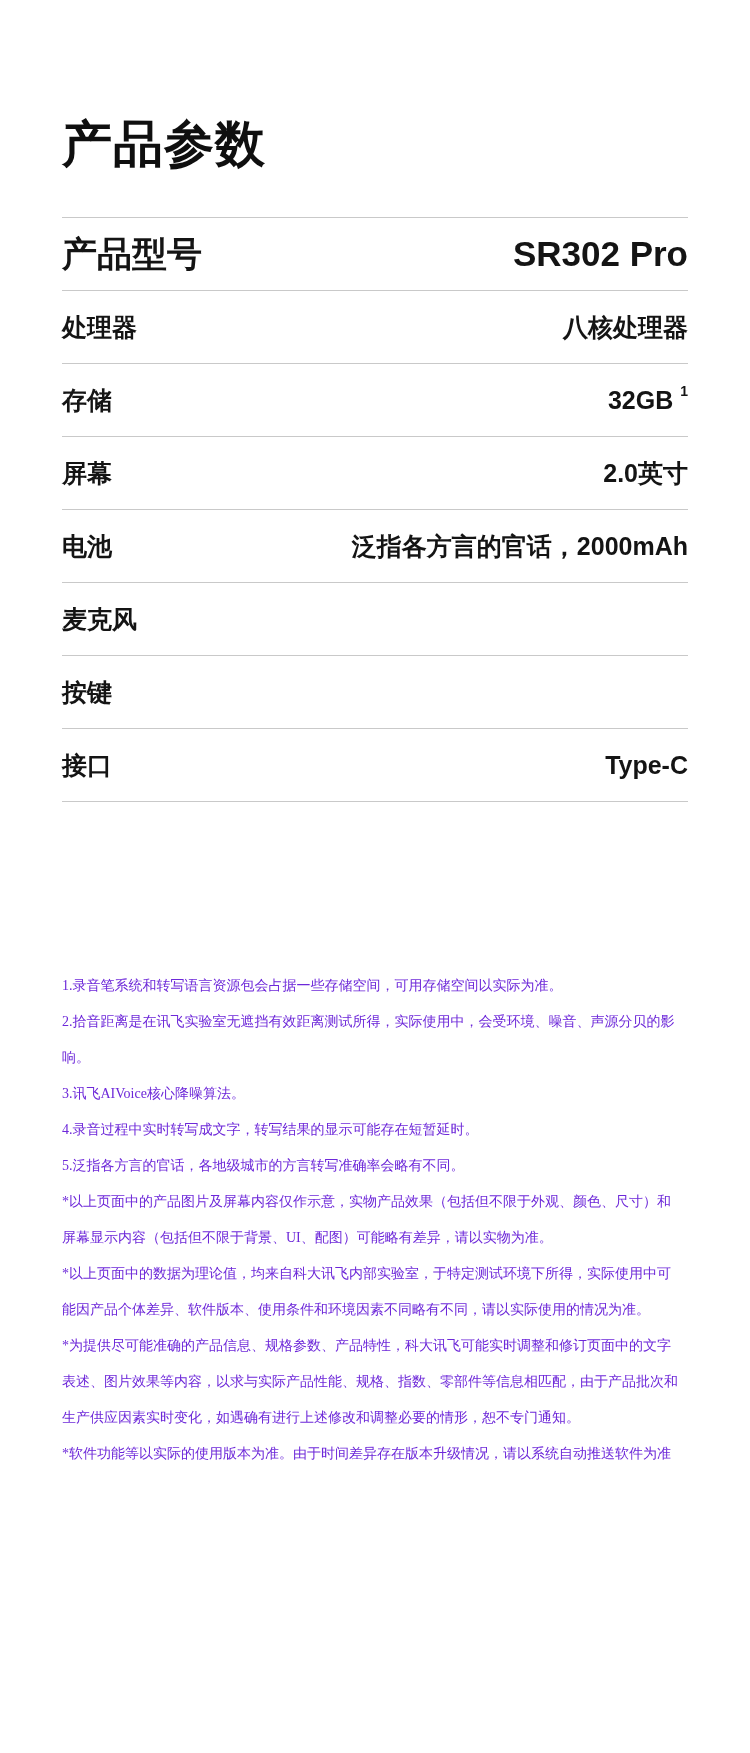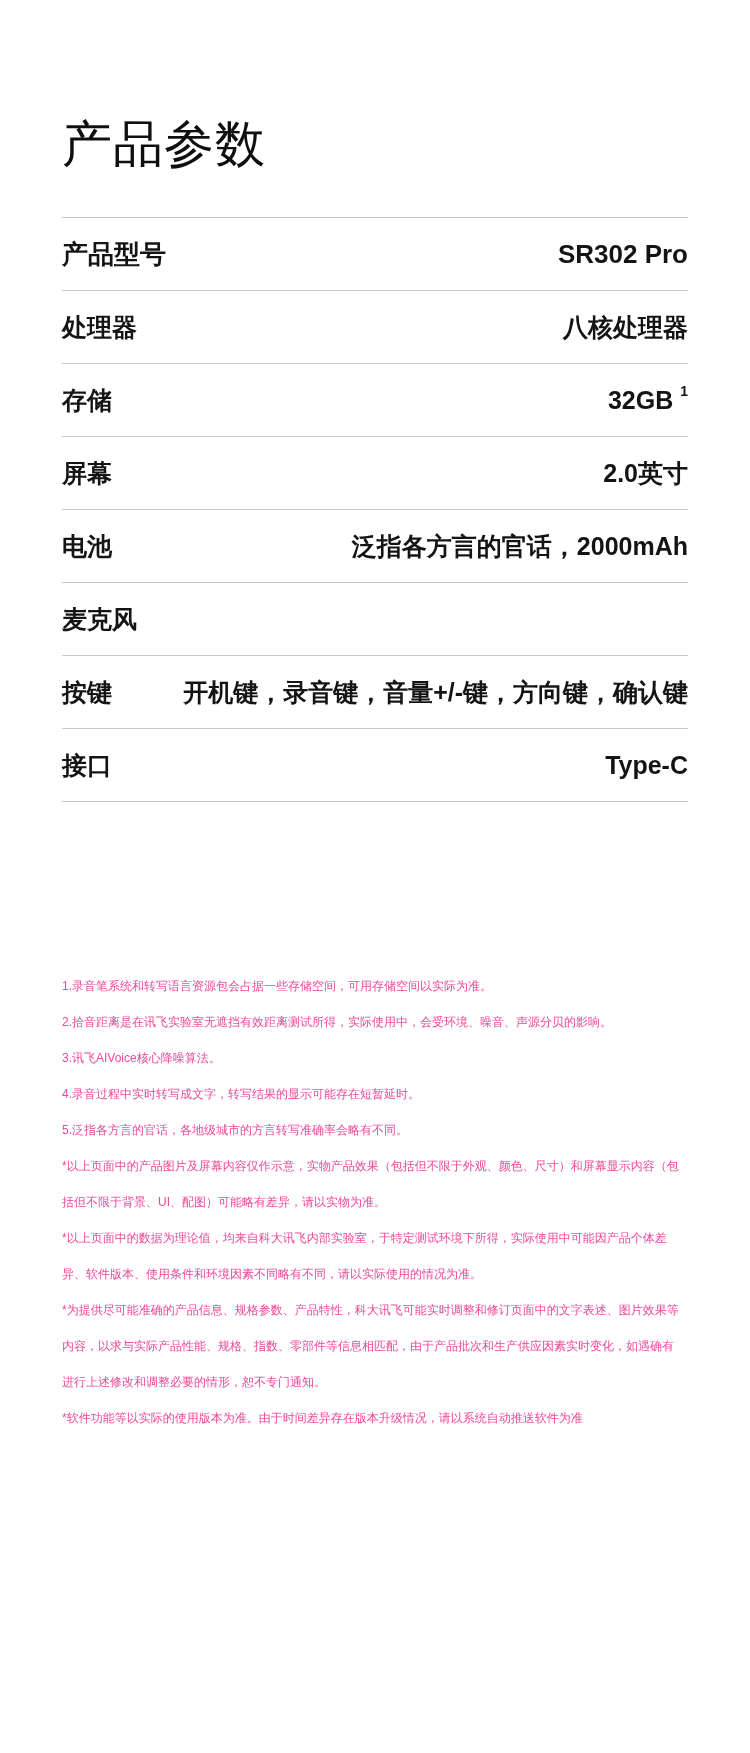--- a/index.html
+++ b/index.html
@@ -12,55 +12,56 @@
   }
   .page {
     width: 750px;
     min-height: 1753px;
     padding: 118px 62px 0 62px;
     background: #ffffff;
   }
   .title {
     font-size: 50px;
     line-height: 52px;
-    font-weight: 400;
+    font-weight: 700;
     color: #0f0f0f;
     letter-spacing: 1px;
   }
   .spec-table {
     margin-top: 47px;
     border-top: 1px solid #c9c9c9;
   }
   .spec-row {
     height: 73px;
     border-bottom: 1px solid #c9c9c9;
     display: flex;
     justify-content: space-between;
     align-items: center;
     font-size: 25px;
     color: #141414;
     font-weight: bold;
   }
   .spec-row .label { white-space: nowrap; }
   .spec-row .value { text-align: left; }
-  .spec-row.bold { font-weight: 700; font-size: 26px; }
+  .spec-row.bold { font-weight: 700; font-size: 35px; }
   .value sup {
     font-size: 14px;
     line-height: 0;
     vertical-align: super;
     margin-left: 7px;
     position: relative;
     top: -3px;
   }
   .footnotes {
     margin-top: 166px;
     width: 622px;
-    font-size: 12px;
+    font-size: 14px;
     line-height: 36px;
-    color: #ec4899;
+    color: #6d28d9;
+    font-family: Liberation Serif, serif;
   }
   .footnote { margin: 0; }
 </style>
 </head>
 <body>
 
 <div class="page">
 
   <h1 class="title">产品参数</h1>
 
@@ -91,21 +92,20 @@
       <span class="value">泛指各方言的官话，2000mAh</span>
     </div>
 
     <div class="spec-row">
       <span class="label">麦克风</span>
     </div>
 
 
     <div class="spec-row">
       <span class="label">按键</span>
-      <span class="value">开机键，录音键，音量+/-键，方向键，确认键</span>
     </div>
 
     <div class="spec-row">
       <span class="label">接口</span>
       <span class="value">Type-C</span>
     </div>
 
   </div>
 
   <div class="footnotes">

